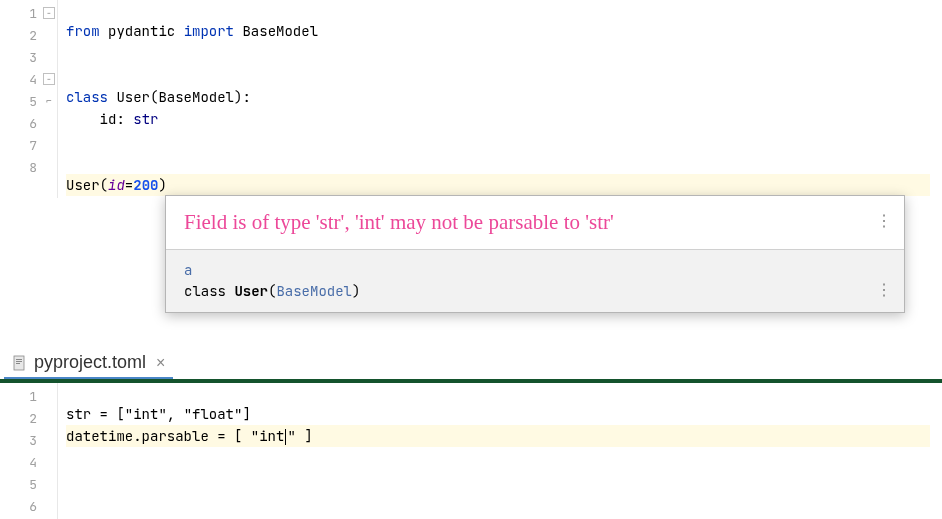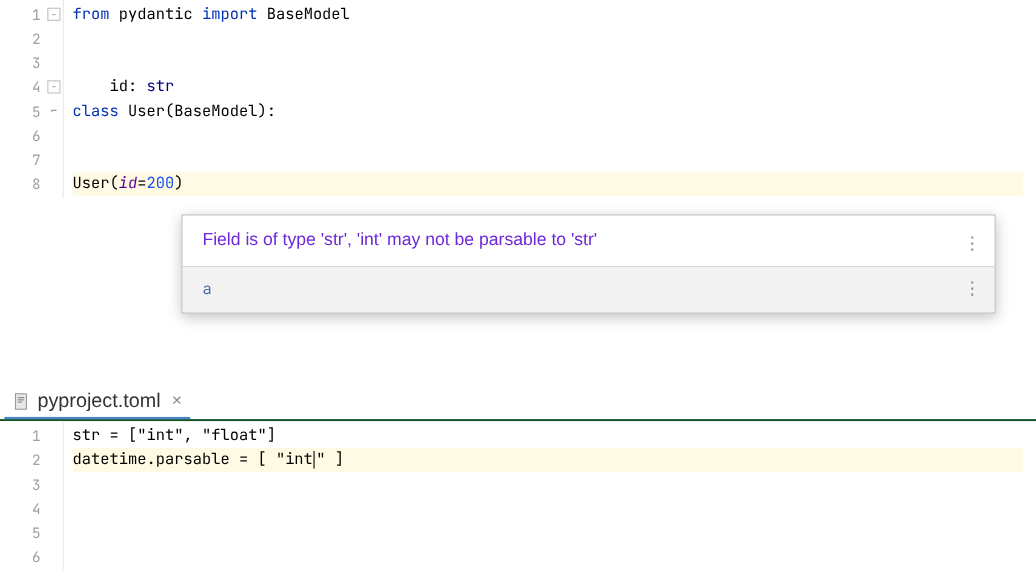--- a/index.html
+++ b/index.html
@@ -52,33 +52,34 @@
       align-items: center;
       justify-content: center;
       font-size: 9px;
       color: #888;
       line-height: 1;
     }
     .code-content {
       flex: 1;
       padding: 2px 12px 2px 8px;
       position: relative;
+      margin-top: 18px;
     }
     .code-line {
       height: 22px;
       line-height: 22px;
       white-space: pre;
       font-family: "JetBrains Mono", "Consolas", monospace;
       font-size: 14px;
     }
     .hl-line { background: #fffae3; }
     .kw { color: #0033b3; }
     .cls { color: #000; }
     .param { color: #660099; font-style: italic; }
-    .num { color: #1750eb; }
+    .num { color: #1750eb; font-weight: bold; }
     .txt { color: #000; }
     .builtin { color: #000080; }
     .ident { color: #000; }
     
     .tooltip {
       position: absolute;
       left: 165px;
       top: 195px;
       width: 740px;
       background: #f5f5f5;
@@ -86,23 +87,23 @@
       box-shadow: 0 3px 12px rgba(0,0,0,0.25);
       z-index: 100;
     }
     .tooltip-header {
       background: #fff;
       padding: 14px 44px 14px 18px;
       border-bottom: 1px solid #d0d0d0;
       position: relative;
     }
     .tooltip-title {
-      font-family: Liberation Sans, sans-serif;
-      font-size: 16px;
-      color: #6d28d9;
+      font-family: Liberation Serif, serif;
+      font-size: 21px;
+      color: #ec4899;
     }
     .tooltip-body {
       background: #f2f2f2;
       padding: 10px 44px 10px 18px;
       font-family: "JetBrains Mono", "Consolas", monospace;
       font-size: 14px;
       line-height: 1.5;
       position: relative;
     }
     .t-link { color: #4a6ea9; }
@@ -120,21 +121,21 @@
       position: absolute;
       right: 12px;
       bottom: 10px;
       color: #888;
       font-size: 16px;
       cursor: pointer;
     }
     
     .file-tab-bar {
       background: #fff;
-      border-bottom: 2px solid #14532d;
+      border-bottom: 4px solid #14532d;
       padding: 2px 0 0 4px;
       display: flex;
       align-items: center;
     }
     .file-tab {
       display: flex;
       align-items: center;
       padding: 4px 8px;
       gap: 6px;
       font-family: -apple-system, "Segoe UI", Arial, sans-serif;
@@ -223,35 +224,36 @@
             <span class="line-num">7</span>
           </div>
         <div class="gutter-row">
             <span class="line-num">8</span>
           </div>
       </div>
       <div class="code-content">
         <div class="code-line"><span class="kw">from</span><span class="txt"> </span><span class="ident">pydantic</span><span class="txt"> </span><span class="kw">import</span><span class="txt"> </span><span class="ident">BaseModel</span></div>
         <div class="code-line"></div>
         <div class="code-line"></div>
+        <div class="code-line"><span class="kw">class</span><span class="txt"> </span><span class="cls">User</span><span class="txt">(</span><span class="ident">BaseModel</span><span class="txt">):</span></div>
         <div class="code-line"><span class="txt">    </span><span class="ident">id</span><span class="txt">: </span><span class="builtin">str</span></div>
-        <div class="code-line"><span class="kw">class</span><span class="txt"> </span><span class="cls">User</span><span class="txt">(</span><span class="ident">BaseModel</span><span class="txt">):</span></div>
         <div class="code-line"></div>
         <div class="code-line"></div>
         <div class="code-line hl-line"><span class="ident">User</span><span class="txt">(</span><span class="param">id</span><span class="txt">=</span><span class="num">200</span><span class="txt">)</span></div>
       </div>
     </div>
 
     <div class="tooltip">
       <div class="tooltip-header">
         <span class="tooltip-title">Field is of type 'str', 'int' may not be parsable to 'str'</span>
         <span class="more-icon">⋮</span>
       </div>
       <div class="tooltip-body">
         <div><span class="t-link">a</span></div>
+        <div><span>class </span><span class="t-bold">User</span><span>(</span><span class="t-param">BaseModel</span><span>)</span></div>
         <span class="more-icon2">⋮</span>
       </div>
     </div>
   </div>
 
   <div class="file-tab-bar">
     <div class="file-tab">
       <span class="file-icon">
         <svg viewBox="0 0 16 16">
             <rect x="2" y="1" width="10" height="14" fill="#e8e8e8" stroke="#888" stroke-width="0.8"></rect>

